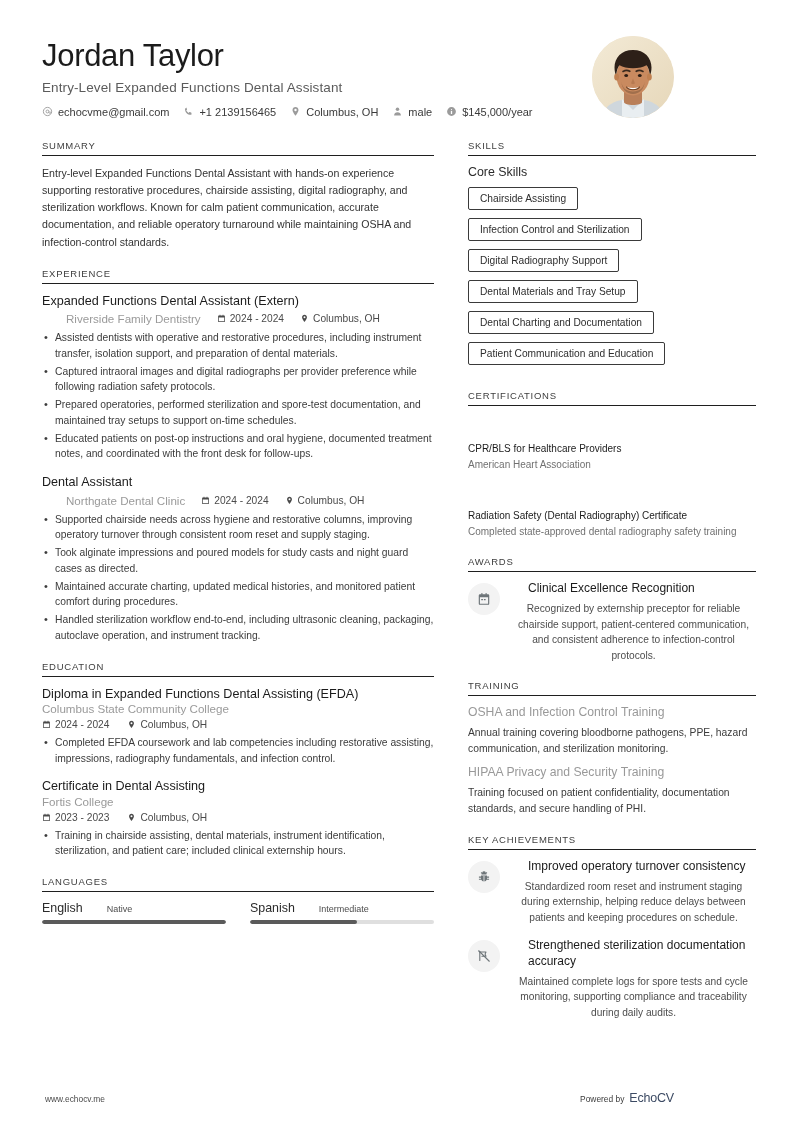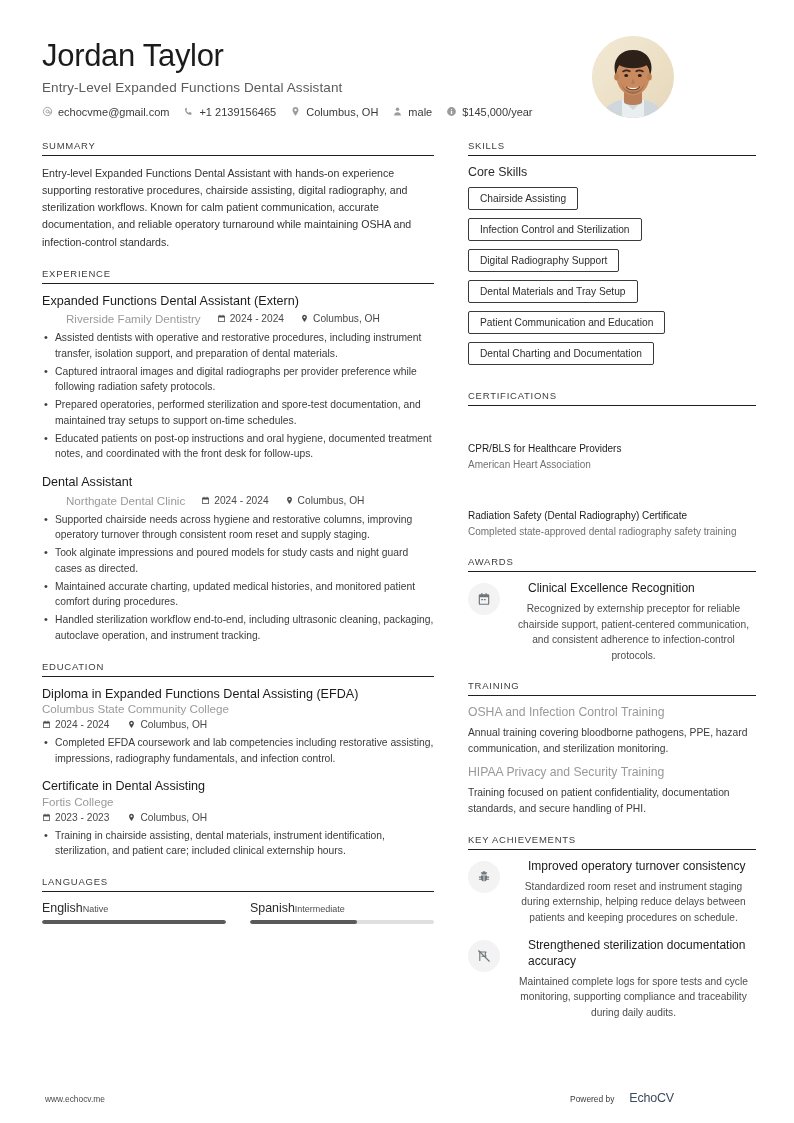--- a/index.html
+++ b/index.html
@@ -142,21 +142,21 @@
     left: 2px; top: -1px;
     color: #3b3b3b;
     font-size: 11px;
   }
 
   .edu-meta-row { display: flex; align-items: center; gap: 18px; margin-top: 4px; }
 
   
   .lang-grid { display: flex; gap: 24px; }
   .lang-item { flex: 1; }
-  .lang-head { display: flex; align-items: baseline; gap: 0; }
+  .lang-head { display: flex; align-items: baseline; gap: 24px; }
   .lang-name { font-size: 12.4px; color: #2b2b2b; }
   .lang-level { font-size: 9px; color: #4d4d4d; }
   .lang-bar {
     margin-top: 5px;
     height: 3.5px;
     background: #dfdfdf;
     border-radius: 2px;
     overflow: hidden;
   }
   .lang-bar-fill { height: 100%; background: #5a5a5a; border-radius: 2px; }
@@ -207,21 +207,21 @@
   
   .footer {
     position: absolute;
     left: 45px; right: 42px;
     bottom: 18px;
     display: flex;
     align-items: baseline;
     justify-content: space-between;
   }
   .footer-url { font-size: 8.4px; color: #4a4a4a; }
-  .footer-right { display: flex; align-items: baseline; gap: 15px; margin-top: 18px; }
+  .footer-right { display: flex; align-items: baseline; gap: 5px; margin-top: 18px; }
   .footer-powered { font-size: 8.4px; color: #3b3b3b; }
   .footer-brand { font-size: 12.5px; color: #3c4a63; letter-spacing: -0.2px; }
 </style>
 </head>
 <body>
 
 <div class="page">
 
   <div class="header">
     <div class="header-left">
@@ -490,24 +490,24 @@
         <div class="skill-chip-row">
           <span class="skill-chip">Infection Control and Sterilization</span>
         </div>
         <div class="skill-chip-row">
           <span class="skill-chip">Digital Radiography Support</span>
         </div>
         <div class="skill-chip-row">
           <span class="skill-chip">Dental Materials and Tray Setup</span>
         </div>
         <div class="skill-chip-row">
+          <span class="skill-chip">Dental Charting and Documentation</span>
+        </div>
+        <div class="skill-chip-row">
           <span class="skill-chip">Patient Communication and Education</span>
-        </div>
-        <div class="skill-chip-row">
-          <span class="skill-chip">Dental Charting and Documentation</span>
         </div>
       </div>
 
       <div class="section">
         <div class="section-title">CERTIFICATIONS</div>
         <div class="section-rule"></div>
         <div class="cert">
           <div class="cert-name">CPR/BLS for Healthcare Providers</div>
           <div class="cert-issuer">American Heart Association</div>
         </div>

